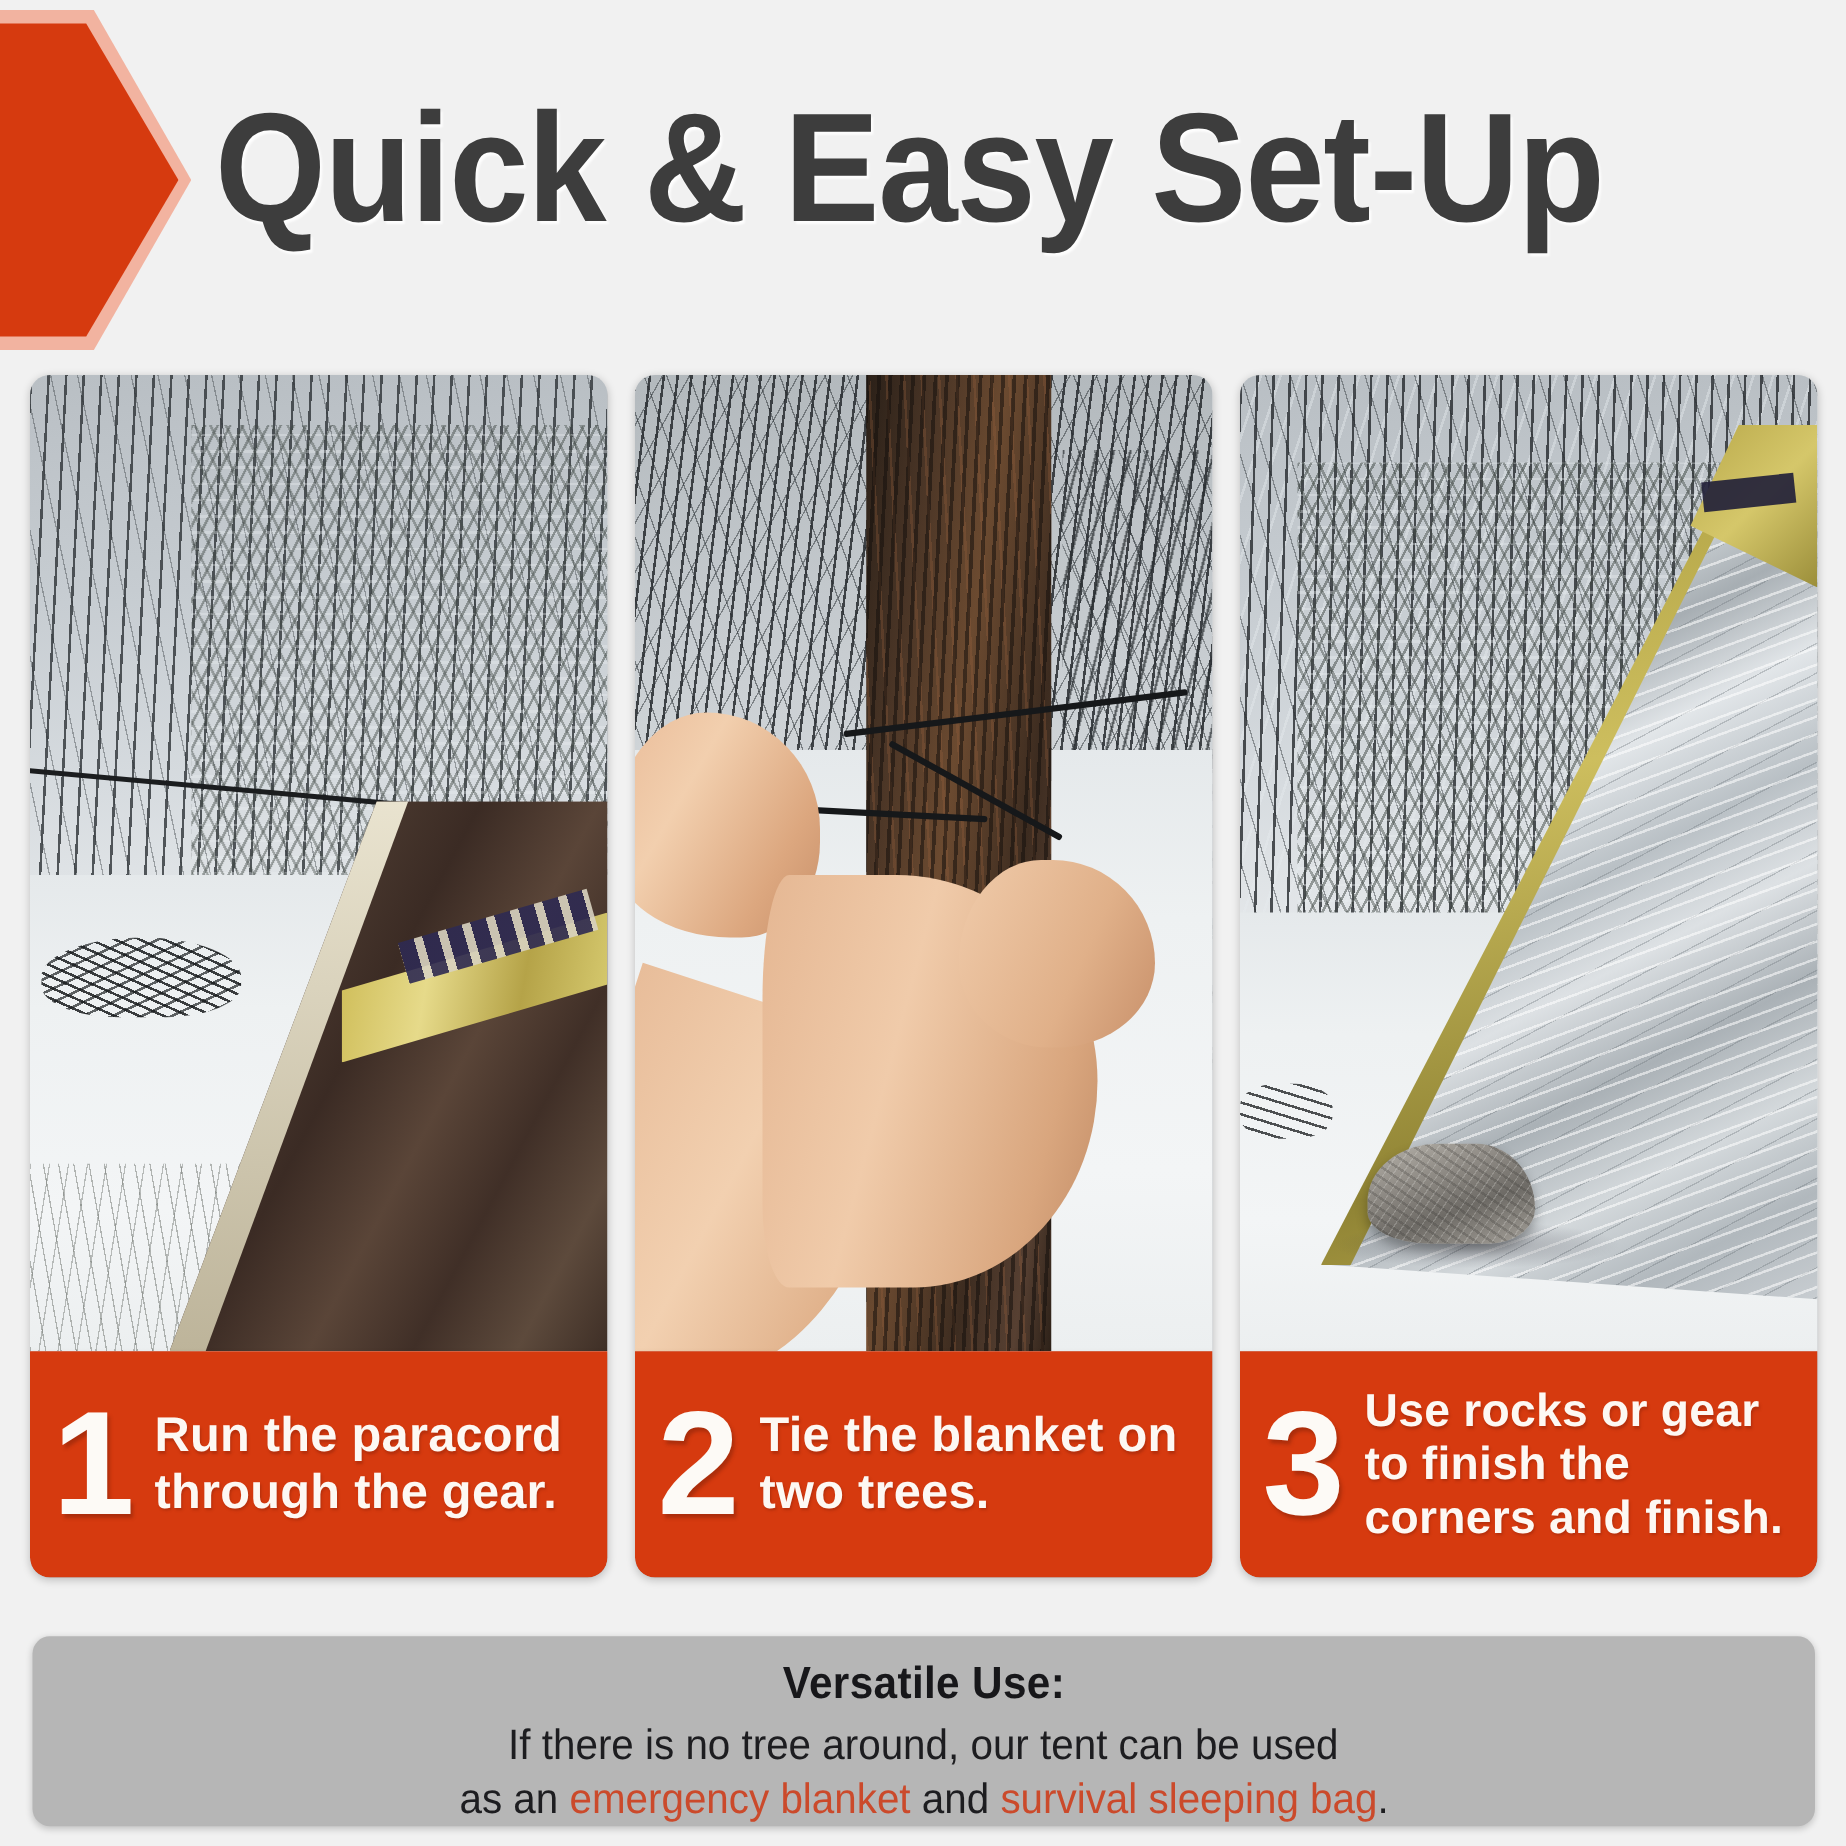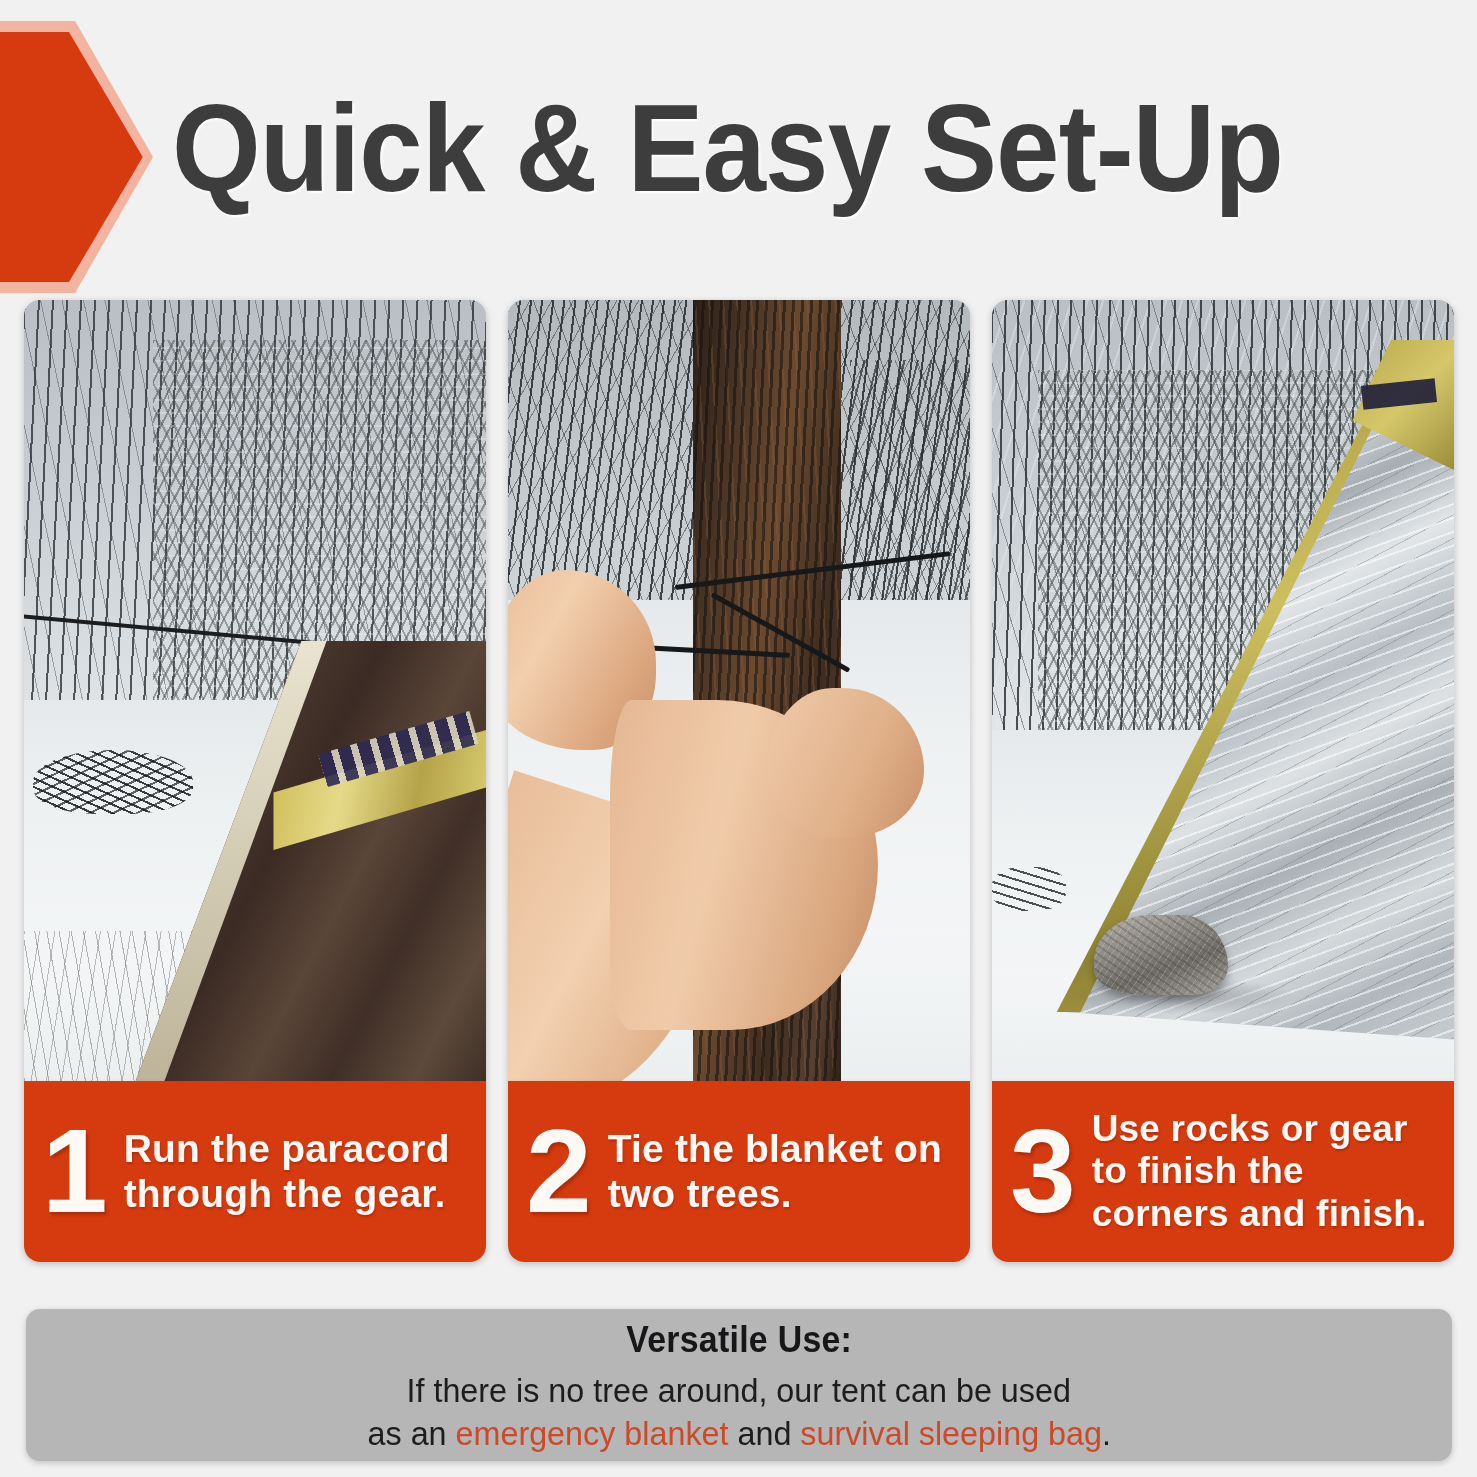--- a/index.html
+++ b/index.html
@@ -16,21 +16,20 @@
     position: relative;
   }
 
   
   .header {
     position: absolute;
     left: 0; top: 0;
     width: 1477px;
     height: 288px;
     background: #f1f1f1;
-    margin-top: 13px;
   }
 
   .arrow-wrap {
     position: absolute;
     left: -52px;
     top: 8px;
     width: 205px;
     height: 272px;
   }
   .arrow-outer, .arrow-inner {
@@ -412,21 +411,21 @@
     left: 26px;
     top: 1309px;
     width: 1426px;
     height: 152px;
     background: #b6b6b6;
     border-radius: 14px;
     box-shadow: 0 2px 6px rgba(0,0,0,.2);
     display: flex;
     flex-direction: column;
     align-items: center;
-    justify-content: center;
+    justify-content: flex-end;
     padding-top: 4px;
   }
   .versatile-title {
     font-family: "Liberation Sans Narrow", "Liberation Sans", sans-serif;
     font-size: 36px;
     font-weight: 700;
     color: #17171a;
     letter-spacing: .3px;
     margin-bottom: 8px;
     transform: scaleX(0.94);

